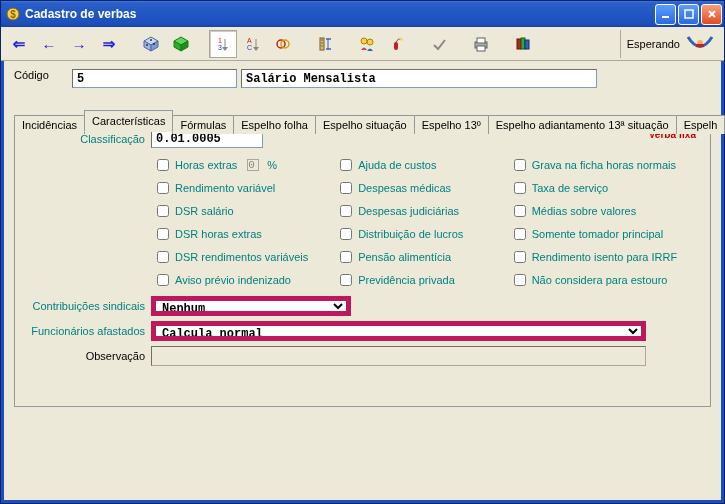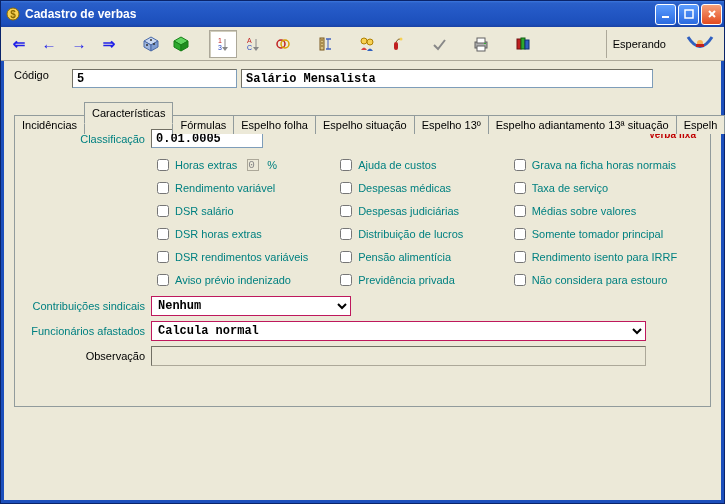--- a/index.html
+++ b/index.html
@@ -56,21 +56,21 @@
 .tbtn {
   width: 28px; height: 28px;
   display: flex; align-items: center; justify-content: center;
   border: 1px solid transparent;
 }
 .tbtn.active { border: 1px solid #ACA899; background: #fff; box-shadow: inset 1px 1px 0 #d0cdbc; }
 .tsep { width: 10px; }
 .arrow-blue { font-size: 15px; color: #2020E8; font-weight: bold; }
 .flex1 { flex: 1; }
 .status-right {
-  display: flex; align-items: center; gap: 20px;
+  display: flex; align-items: center; gap: 6px;
   border-left: 1px solid #ACA899; height: 28px; padding: 0 6px;
 }
 .content {
   flex: 1;
   padding: 8px 10px;
   background: #ECE9D8;
   border: 3px solid #1C4FBB;
   border-top: none;
   margin: 0;
   position: relative;
@@ -107,21 +107,21 @@
   background: #ECE9D8;
   margin-right: -1px;
   position: relative;
   top: 18px;
   font-size: 11px;
   cursor: default;
   white-space: nowrap;
 }
 .tab.active {
   background: #ECE9D8;
-  top: 8px;
+  top: 16px;
   padding-top: 4px; padding-bottom: 4px;
   border-bottom: 1px solid #ECE9D8;
   z-index: 2;
 }
 .tabpanel {
   border: 1px solid #919B9C;
   border-top: none;
   padding: 12px 14px 14px 14px;
   min-height: 290px;
   background: #ECE9D8;
@@ -139,21 +139,21 @@
   background:#ECE9D8;
   font-family:"Courier New",monospace;
   font-size:11px; text-align:right; padding-right:2px;
   color:#888;
   margin-left:4px;
 }
 .pct-sign { color:#008080; margin-left:2px;}
 select.combo {
   font-family:"Courier New",monospace; font-weight:bold;
   font-size:12px; height:20px;
-  border:1px solid #be185d;
+  border:5px solid #be185d;
   background:#fff; padding:0 2px;
 }
 .obs-input {
   flex:1; height:20px;
   border:1px solid #ACA899;
   border-top-color:#716F64; border-left-color:#716F64;
   background:#ECE9D8;
   padding:1px 4px;
   font-size:11px;
 }
@@ -310,21 +310,21 @@
     </div>
   </div>
 
   <div class="content">
    <div class="innerframe">
 
     <div class="row">
       <span class="lbl" style="width:52px;">Código</span>
       <input class="text" style="width: 165px;" value="5">
       <span style="width:4px;"></span>
-      <input class="text" style="width: 412px;" value="Salário Mensalista">
+      <input class="text" style="width: 356px;" value="Salário Mensalista">
     </div>
 
     <div class="tabs">
       <div class="tab">Incidências</div>
       <div class="tab active">Características</div>
       <div class="tab">Fórmulas</div>
       <div class="tab">Espelho folha</div>
       <div class="tab">Espelho situação</div>
       <div class="tab">Espelho 13º</div>
       <div class="tab">Espelho adiantamento 13ª situação</div>

